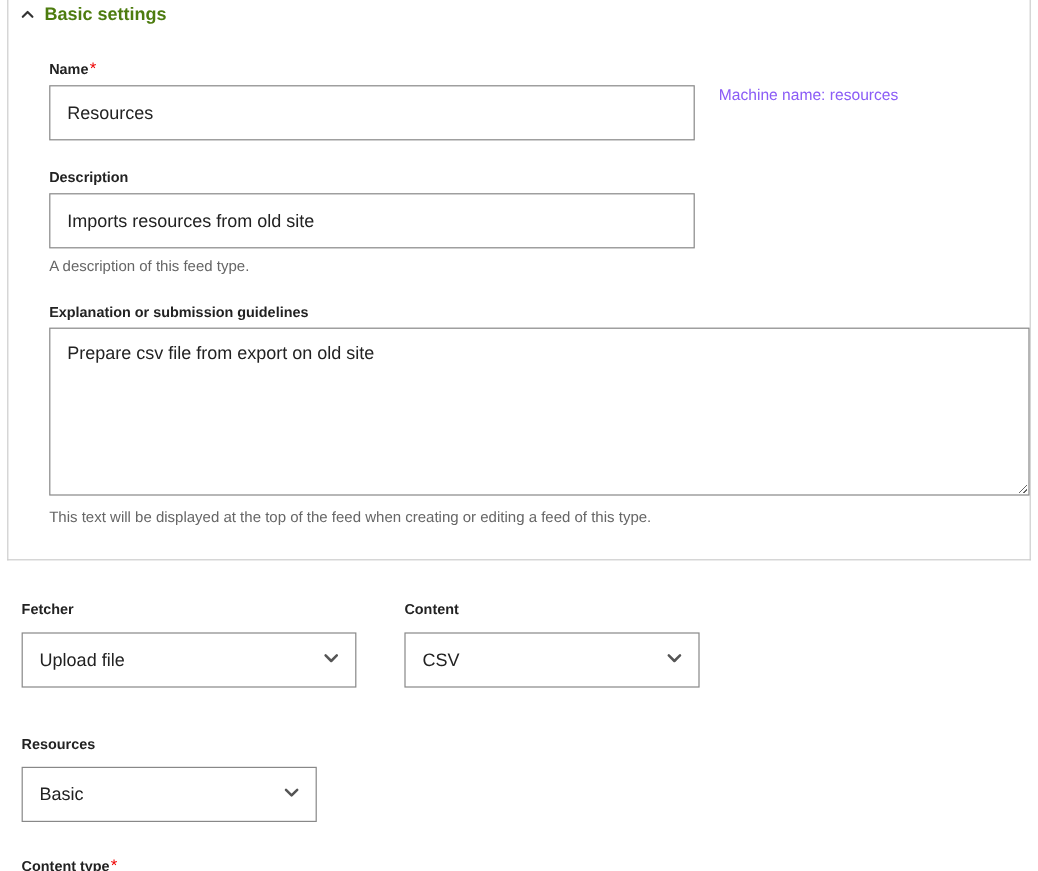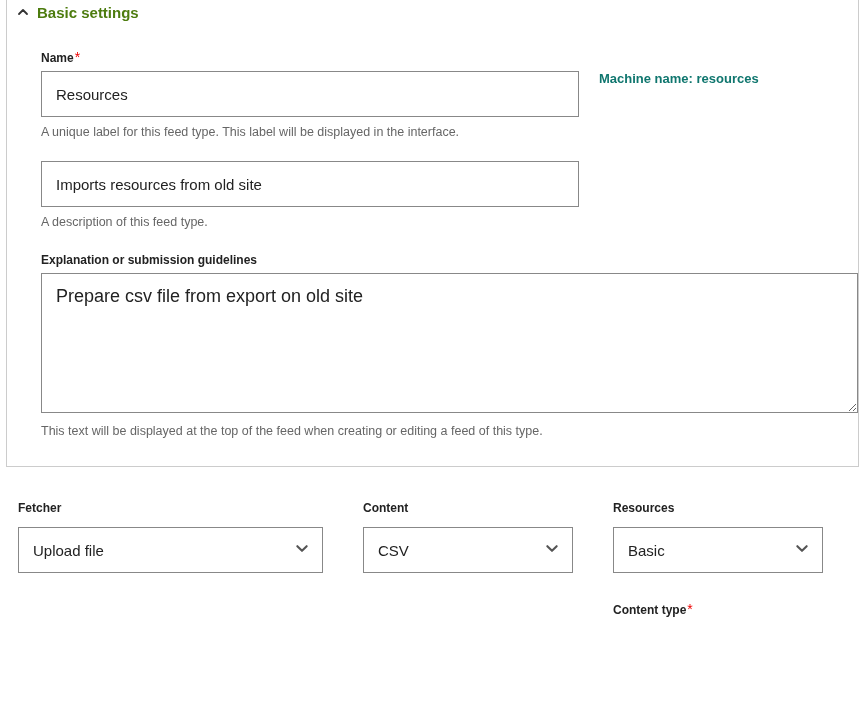--- a/index.html
+++ b/index.html
@@ -58,34 +58,33 @@
       width: 538px;
       height: 46px;
       border: 1px solid #888;
       padding: 0 14px;
       font-size: 15px;
       color: #222;
       background: #fff;
     }
     .machine-name {
       font-size: 13px;
-      color: #0f766e;
-      font-weight: bold;
+      color: #8b5cf6;
     }
     .help {
       font-size: 12.5px;
       color: #666;
       margin-top: 8px;
     }
     .textarea {
       border: 1px solid #888;
       width: 100%;
       min-height: 140px;
       padding: 12px 14px;
-      font-size: 18px;
+      font-size: 15px;
       color: #222;
       font-family: inherit;
       resize: vertical;
       background: #fff;
     }
     .textarea-wrap {
       margin-right: -34px; 
     }
 
     .selectors {
@@ -98,33 +97,33 @@
       display: flex;
       flex-direction: column;
       gap: 6px;
       min-width: 200px;
     }
     .select-wrap {
       position: relative;
       display: inline-block;
     }
     .select {
-      width: 305px;
+      width: 279px;
       height: 46px;
       border: 1px solid #888;
       background: #fff;
       padding: 0 40px 0 14px;
       font-size: 15px;
       color: #222;
       appearance: none;
       -webkit-appearance: none;
       cursor: pointer;
       text-align: left;
     }
-    .select.narrow { width: 210px; }
+    .select.narrow { width: 246px; }
     .select-caret {
       position: absolute;
       right: 14px;
       top: 50%;
       transform: translateY(-50%);
       pointer-events: none;
       color: #555;
     }
     .sub-select {
       margin-top: 22px;
@@ -148,24 +147,26 @@
     <div class="field-group">
       <div>
         <span class="label">Name</span><span class="required">*</span>
       </div>
       <div class="input-row">
         <input type="text" class="text-input" value="Resources" style="">
         <span class="machine-name">
           <span>Machine name: </span><span>resources</span>
         </span>
       </div>
-      <div class="help">A unique label for this feed type. This label will be displayed in the interface.</div>
     </div>
 
     <div class="field-group">
+      <div>
+        <span class="label">Description</span>
+      </div>
       <input type="text" class="text-input" value="Imports resources from old site" style="">
       <div class="help">A description of this feed type.</div>
     </div>
 
     <div class="field-group" style="margin-bottom:0">
       <div>
         <span class="label">Explanation or submission guidelines</span>
       </div>
       <div class="textarea-wrap">
         <textarea class="textarea" style="">Prepare csv file from export on old site</textarea>

